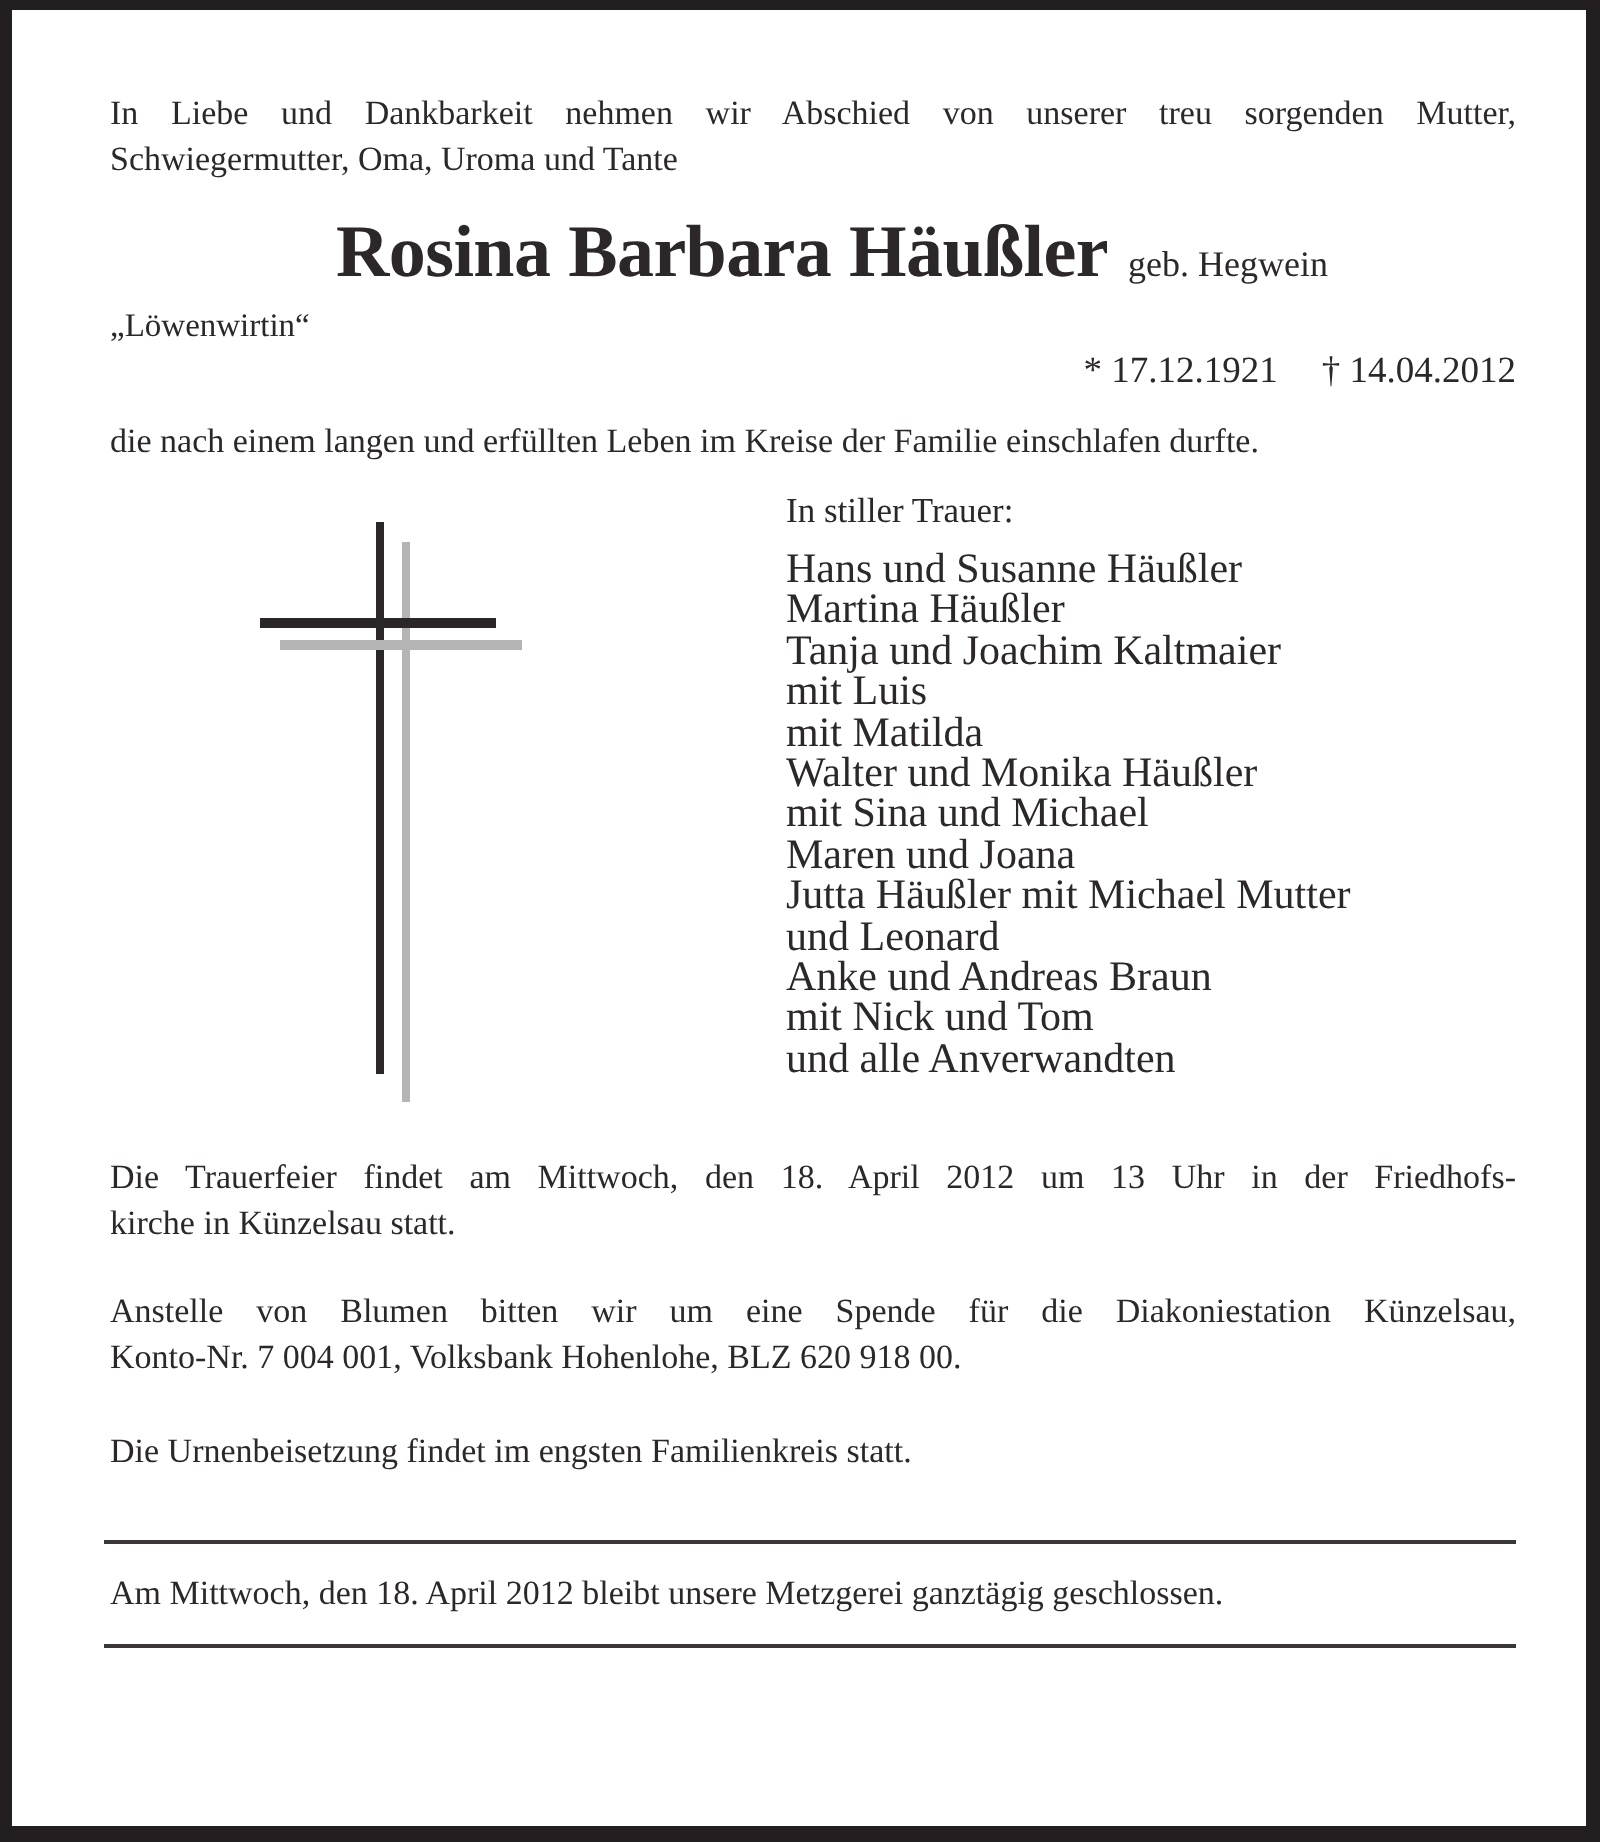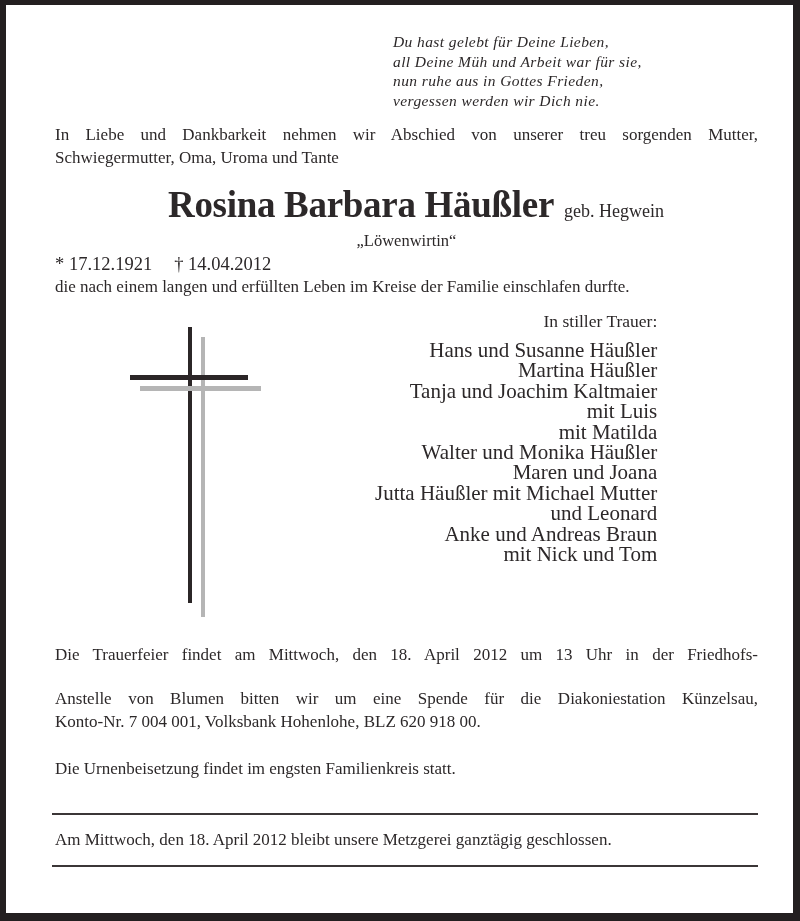--- a/index.html
+++ b/index.html
@@ -32,35 +32,35 @@
 
   .name-row { margin-top: 14px; text-align: center; white-space: nowrap; }
   .name {
     font-size: 37px;
     font-weight: bold;
     letter-spacing: -0.3px;
     margin-left: 19px;
   }
   .maiden { font-size: 18px; margin-left: 10px; }
 
-  .nickname { text-align: center; font-size: 16.5px; margin-top: 5px; }
-  .dates { text-align: left; font-size: 18.5px; margin-top: 3px; }
+  .nickname { font-size: 16.5px; margin-top: 5px; }
+  .dates { text-align: right; font-size: 18.5px; margin-top: 3px; }
   .dates .death { margin-left: 22px; }
 
-  .closing { margin-top: 0; font-size: 17px; }
+  .closing { margin-top: 12px; font-size: 17px; }
 
   .mourning-section { position: relative; margin-top: 13px; height: 317px; }
   .cross { position: absolute; left: 0; top: 0; width: 330px; height: 317px; }
   .cross .bar { position: absolute; }
   .cross .v-black { left: 133px; top: 16px;  width: 4px;  height: 276px; }
   .cross .v-gray  { left: 146px; top: 26px;  width: 4px;  height: 280px; }
   .cross .h-black { left: 75px;  top: 64px;  width: 118px; height: 5px; }
   .cross .h-gray  { left: 85px;  top: 75px;  width: 121px; height: 5px; }
 
-  .trauer-block { position: absolute; left: 320px; top: 0; text-align: right; }
+  .trauer-block { position: absolute; left: 338px; top: 0; }
   .trauer-heading { font-size: 17.5px; margin-bottom: 8px; }
   .mourner { font-weight: normal; font-size: 21px; line-height: 20.4px; }
 
   .para { font-size: 17px; line-height: 23px; }
   .funeral { margin-top: 15px; }
   .donation { margin-top: 21px; }
   .urn { margin-top: 24px; }
 
   .rule {
     height: 2px;
@@ -70,26 +70,20 @@
   .rule1 { margin-top: 33px; }
   .rule2 { margin-top: 15px; }
   .notice { margin-top: 15px; font-size: 17px; }
 </style>
 </head>
 <body>
 
 <div class="page" style="color: rgb(44, 40, 41); border-color: rgb(35, 31, 32);">
   <div class="content">
 
-    <div class="verse">
-      <div>Du hast gelebt für Deine Lieben,</div>
-      <div>all Deine Müh und Arbeit war für sie,</div>
-      <div>nun ruhe aus in Gottes Frieden,</div>
-      <div>vergessen werden wir Dich nie.</div>
-    </div>
 
     <div class="intro">
       <div class="line-just">In Liebe und Dankbarkeit nehmen wir Abschied von unserer treu sorgenden Mutter,</div>
       <div class="line-left">Schwiegermutter, Oma, Uroma und Tante</div>
     </div>
 
     <div class="name-row">
       <span class="name">Rosina Barbara Häußler</span><span class="maiden">geb. Hegwein</span>
     </div>
 
@@ -109,30 +103,33 @@
         <div class="bar h-gray" style="background: rgb(181, 181, 181);"></div>
       </div>
       <div class="trauer-block">
         <div class="trauer-heading">In stiller Trauer:</div>
         <div class="mourner">Hans und Susanne Häußler</div>
         <div class="mourner">Martina Häußler</div>
         <div class="mourner">Tanja und Joachim Kaltmaier</div>
         <div class="mourner">mit Luis</div>
         <div class="mourner">mit Matilda</div>
         <div class="mourner">Walter und Monika Häußler</div>
+        <div class="mourner">mit Sina und Michael</div>
         <div class="mourner">Maren und Joana</div>
         <div class="mourner">Jutta Häußler mit Michael Mutter</div>
         <div class="mourner">und Leonard</div>
         <div class="mourner">Anke und Andreas Braun</div>
         <div class="mourner">mit Nick und Tom</div>
+        <div class="mourner">und alle Anverwandten</div>
       </div>
     </div>
 
     <div class="funeral para">
       <div class="line-just">Die Trauerfeier findet am Mittwoch, den 18. April 2012 um 13 Uhr in der Friedhofs-</div>
+      <div class="line-left">kirche in Künzelsau statt.</div>
     </div>
 
     <div class="donation para">
       <div class="line-just">Anstelle von Blumen bitten wir um eine Spende für die Diakoniestation Künzelsau,</div>
       <div class="line-left">Konto-Nr. 7 004 001, Volksbank Hohenlohe, BLZ 620 918 00.</div>
     </div>
 
     <div class="urn para">Die Urnenbeisetzung findet im engsten Familienkreis statt.</div>
 
     <div class="rule rule1" style="background: rgb(59, 54, 55);"></div>

